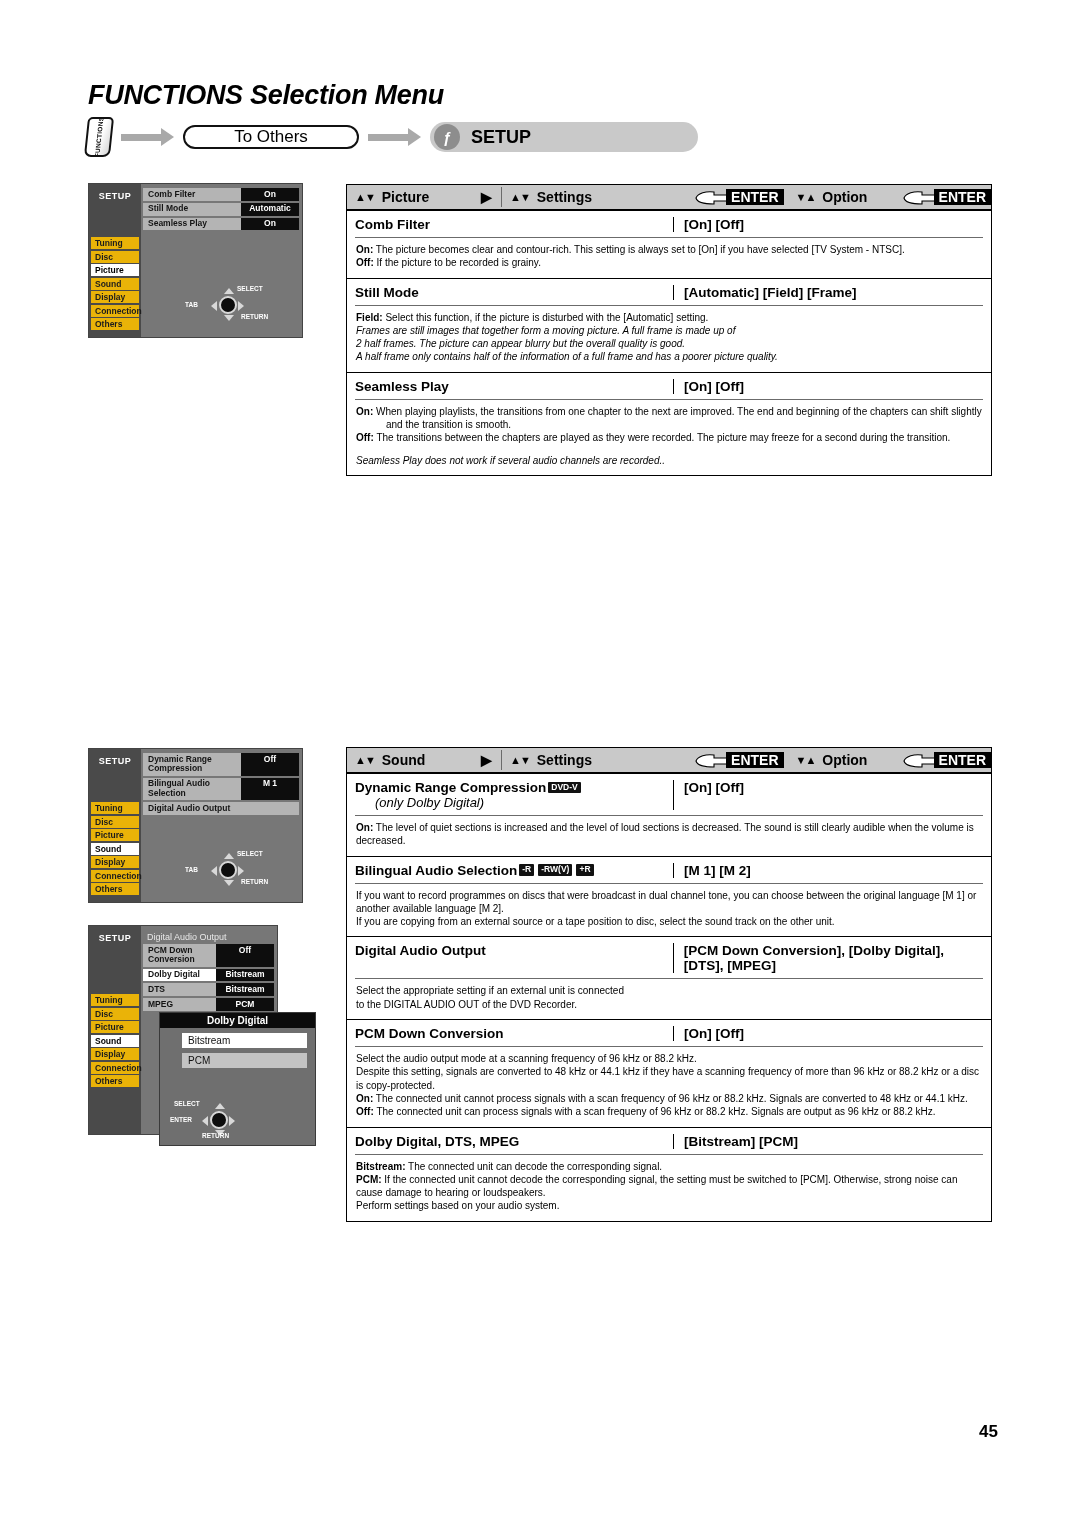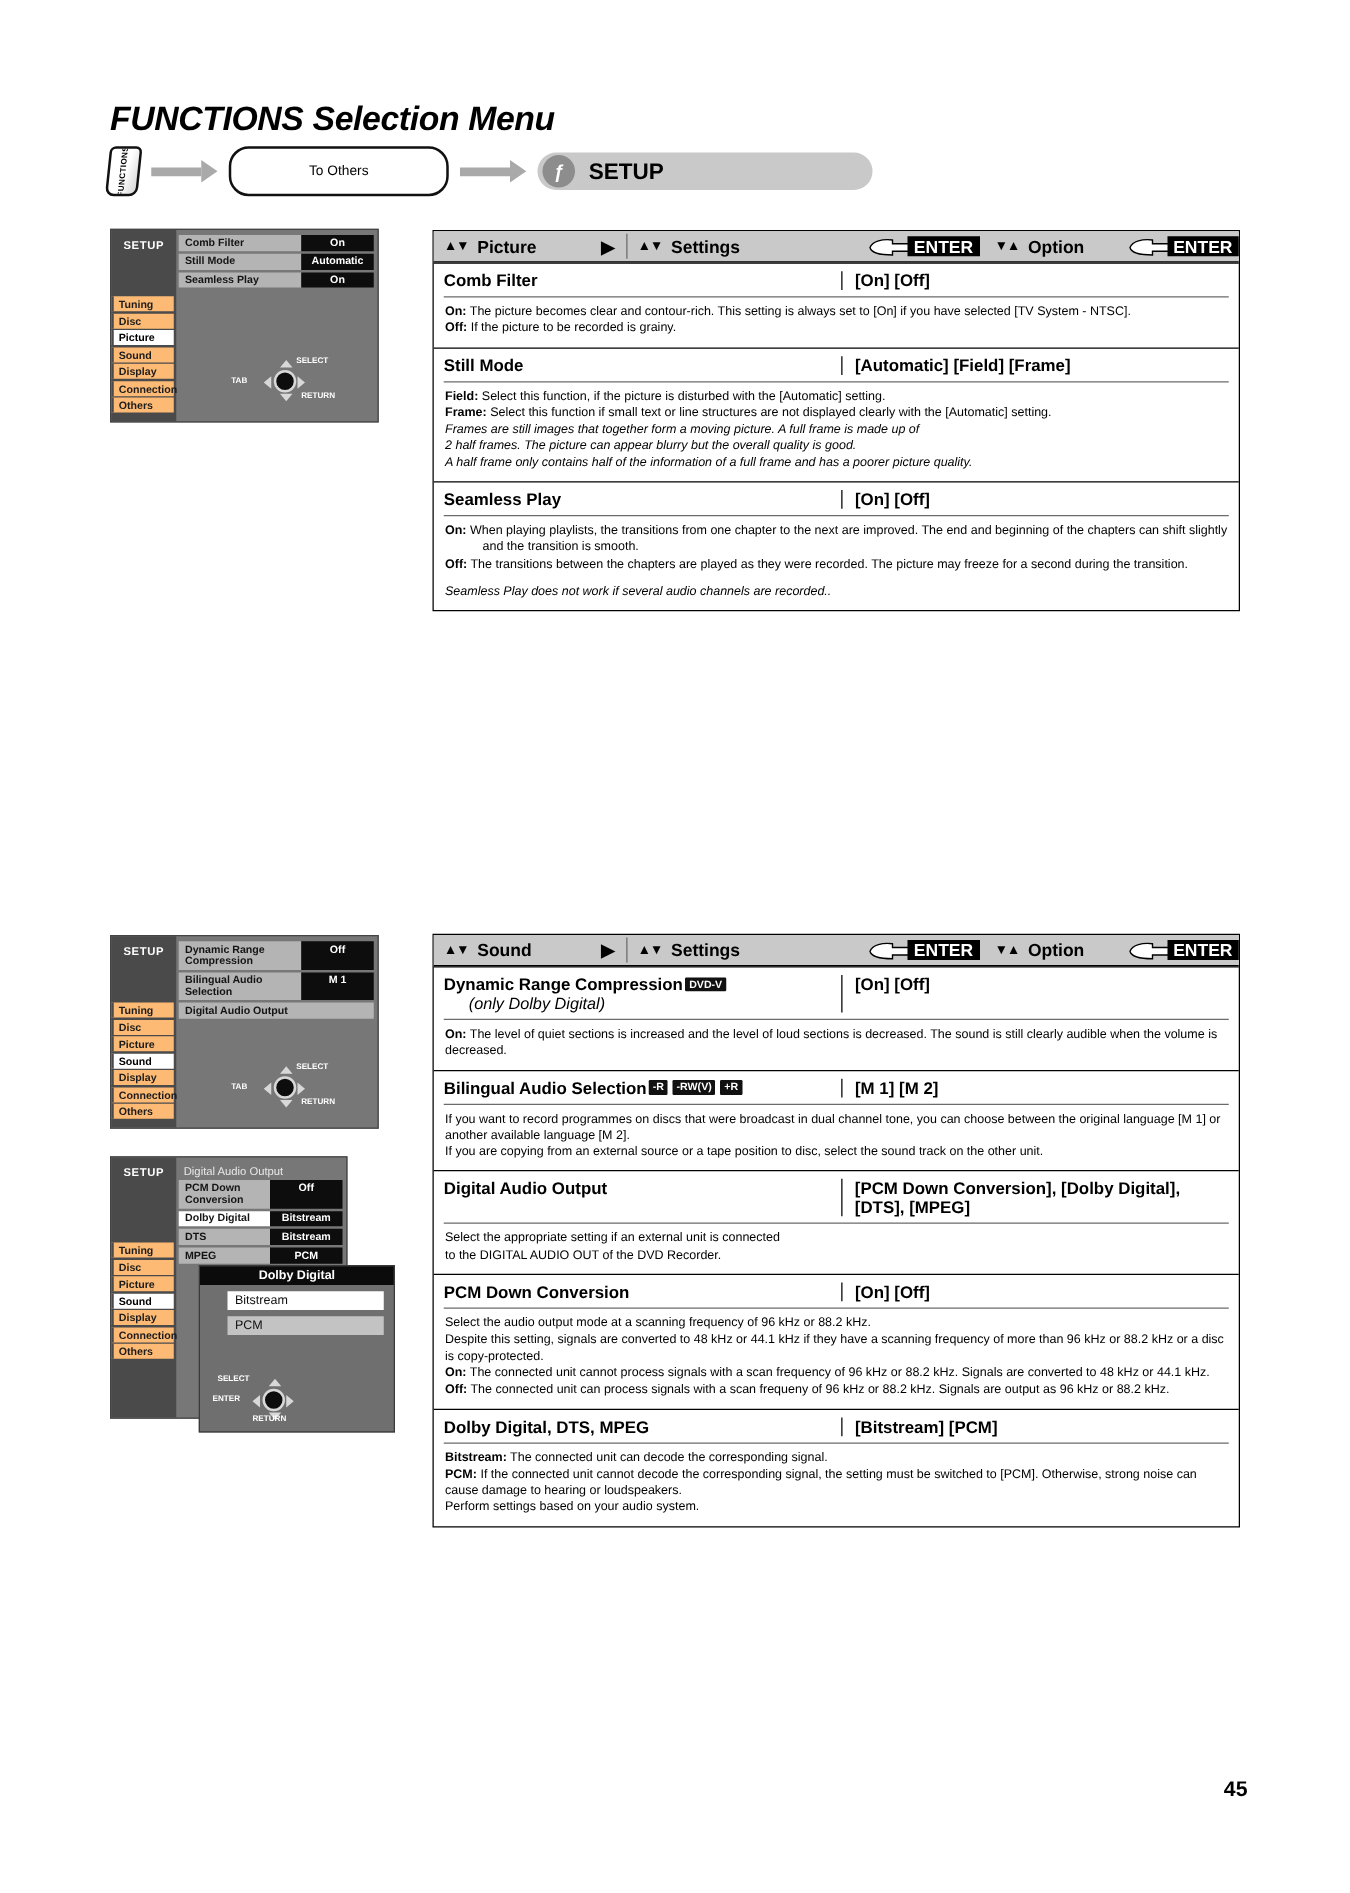--- a/index.html
+++ b/index.html
@@ -32,23 +32,23 @@
     transform:translate(-50%,-50%) rotate(-90deg);
     font-size:6.5px; font-weight:bold; letter-spacing:0.3px; white-space:nowrap;
   }
   .arrow{ display:flex; align-items:center; margin:0 9px; }
   .arrow .shaft{ width:40px; height:7px; background:#a9a9a9; }
   .arrow .head{
     width:0;height:0;border-top:9px solid transparent;border-bottom:9px solid transparent;
     border-left:13px solid #a9a9a9;
   }
   .pill{
-    height:40px; min-width:176px; border:2px solid #111; border-radius:16px;
+    height:24px; min-width:176px; border:2px solid #111; border-radius:16px;
     background:#fff; display:flex; align-items:center; justify-content:center;
-    font-size:11px; padding:0 14px;
+    font-size:17px; padding:0 14px;
   }
   .setup-pill{
     height:30px; width:268px; border-radius:16px; background:#c9c9c9;
     display:flex; align-items:center; padding-left:4px;
   }
   .setup-pill .badge{
     width:26px;height:26px;border-radius:50%;background:#8d8d8d;
     display:flex;align-items:center;justify-content:center;
     font-size:15px;font-weight:bold;color:#fff;font-style:italic;
   }
@@ -61,21 +61,21 @@
   }
   .osd .side{
     position:absolute; left:0; top:0; width:52px; bottom:0;
     background:#4a4a4a;
   }
   .osd .side .ttl{
     text-align:center; font-size:9px; font-weight:bold; padding-top:7px; letter-spacing:.5px;
   }
   .osd .side .items{ position:absolute; left:0; right:2px; }
   .osd .side .it{
-    background:#fdba74; color:#1d1d1d; font-size:8.5px; font-weight:bold;
+    background:#eab308; color:#1d1d1d; font-size:8.5px; font-weight:bold;
     padding:1px 4px; margin-bottom:1.5px; border-left:2px solid #4a4a4a;
   }
   .osd .side .it.sel{ background:#fff; color:#000; }
   .osd .body{ position:absolute; left:54px; right:3px; top:4px; bottom:3px; }
   .osd .hdr{ font-size:9px; padding:2px 4px; color:#e8e8e8; }
   .osd .row{ display:flex; margin-bottom:2px; align-items:stretch; }
   .osd .row .nm{
     flex:1; background:#b4b4b4; color:#141414; font-size:8.5px; font-weight:bold;
     padding:1.5px 5px; line-height:1.15;
   }
@@ -272,21 +272,20 @@
     <div class="head">
       <div class="lbl">
           <span>Still Mode</span>
         </div>
       <div class="vbar"></div>
       <div class="opts">[Automatic] [Field]  [Frame]</div>
     </div>
     <div class="rule"></div>
     <div class="desc">
       <p class="hang"><b>Field:</b><span> Select this function, if the picture is disturbed with the [Automatic] setting.</span></p>
-      <p class="hang"><b>Frame:</b><span> Select this function if small text or line structures are not displayed clearly with the [Automatic] setting.</span></p>
       <p class="it">Frames are still images that together form a moving picture. A full frame is made up of</p>
       <p class="it">2 half frames. The picture can appear blurry but the overall quality is good.</p>
       <p class="it">A half frame only contains half of the information of a full frame and has a poorer picture quality.</p>
     </div>
   </div>
 
   <div class="srow">
     <div class="head">
       <div class="lbl">
           <span>Seamless Play</span>

